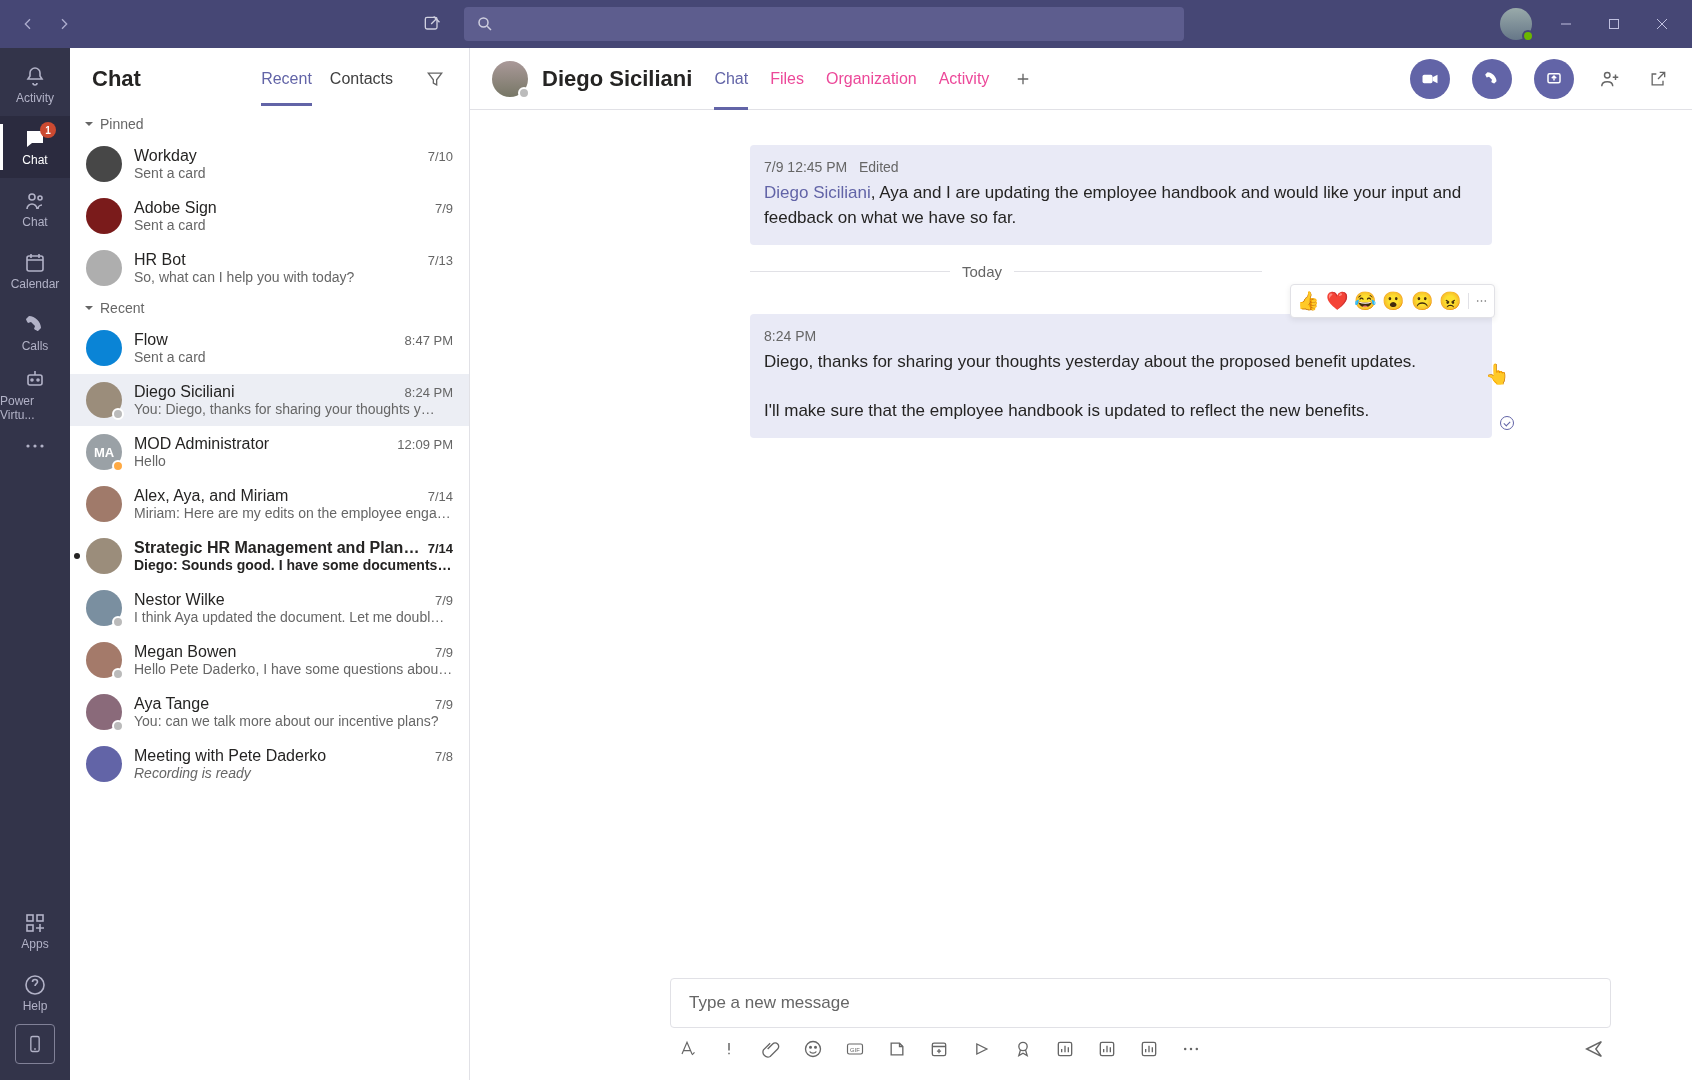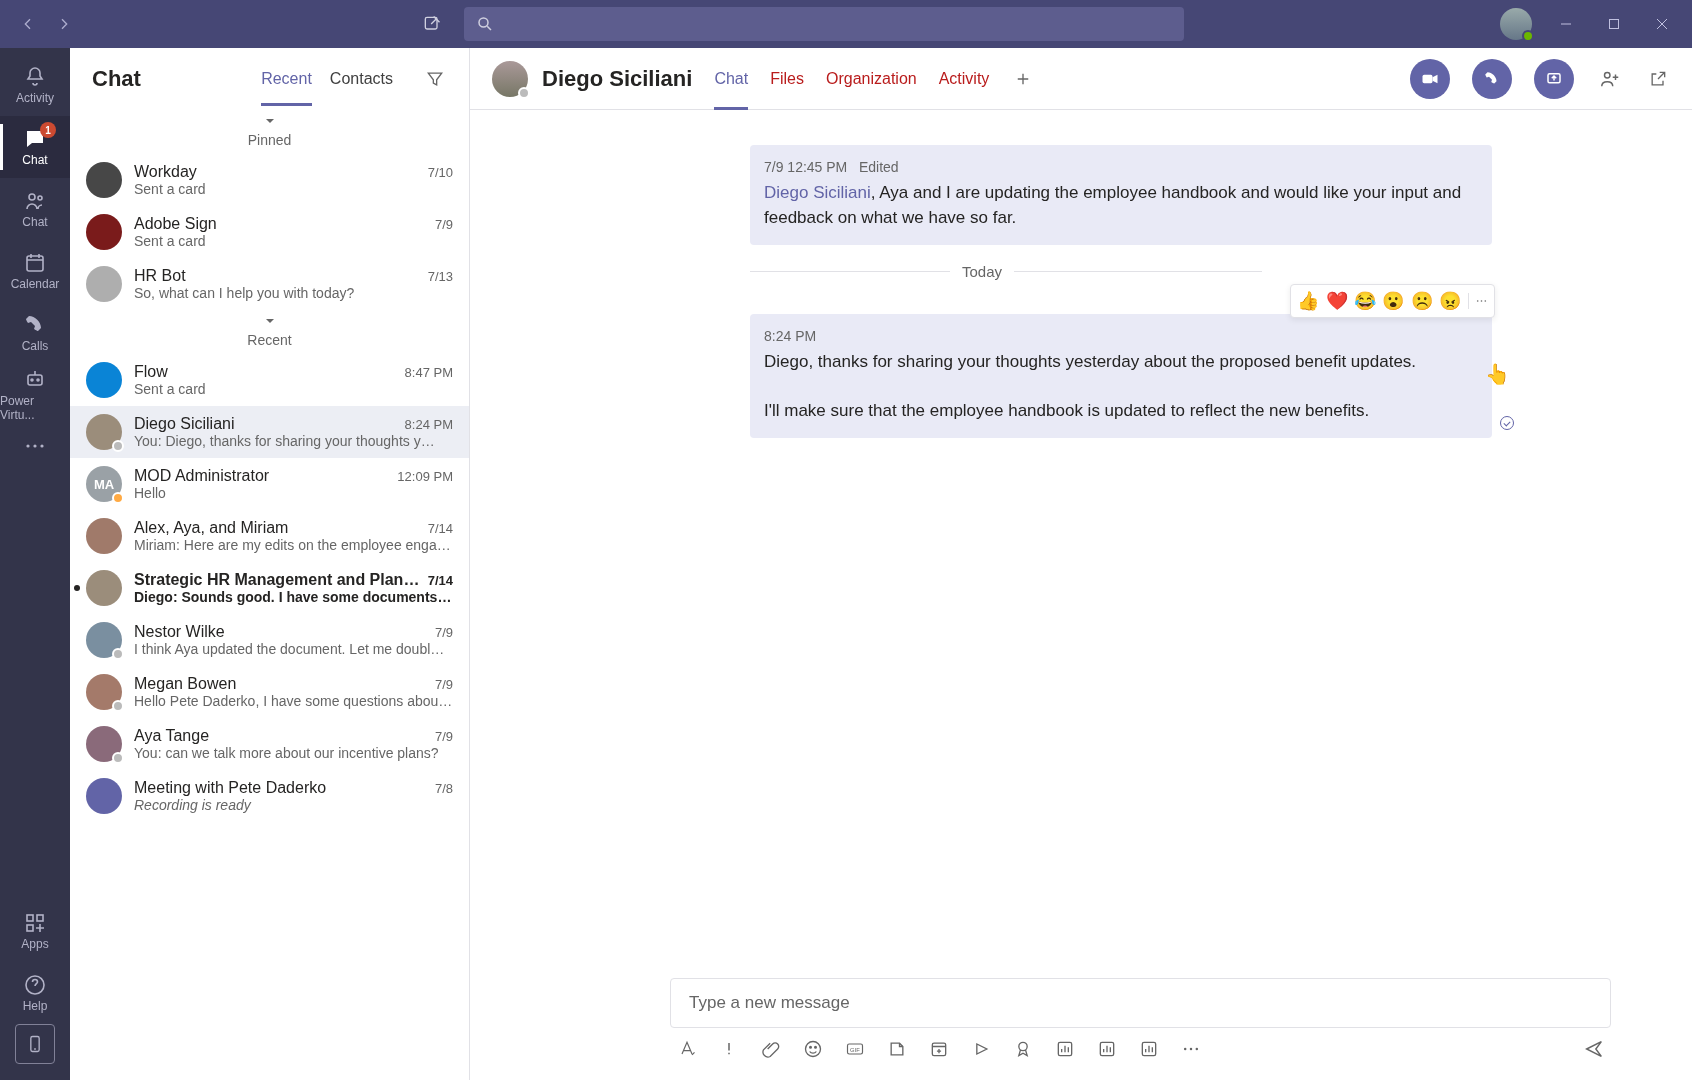--- a/index.html
+++ b/index.html
@@ -25,21 +25,21 @@
 .rail-spacer{flex:1;}
 .rail-app-tile{width:40px;height:40px;border:1px solid #818197;border-radius:4px;display:flex;align-items:center;justify-content:center;margin-bottom:16px;cursor:pointer;color:#b2b2c7;}
 .chatlist{width:400px;border-right:1px solid #e1e1e6;display:flex;flex-direction:column;background:#fff;}
 .chatlist-header{height:62px;display:flex;align-items:center;padding:0 22px;}
 .chatlist-title{font-size:22px;font-weight:700;color:#252423;flex:1;}
 .cl-tabs{display:flex;gap:18px;align-items:center;}
 .cl-tab{font-size:16px;color:#404040;cursor:pointer;padding:6px 0;position:relative;}
 .cl-tab.active{color:#6264a7;font-weight:400;}
 .cl-tab.active::after{content:"";position:absolute;left:0;right:0;bottom:-12px;height:3px;background:#6264a7;}
 .cl-filter{width:24px;height:24px;display:flex;align-items:center;justify-content:center;cursor:pointer;color:#666;margin-left:12px;}
-.section-hdr{display:flex;align-items:center;gap:6px;padding:6px 14px;color:#666;font-size:14px;cursor:pointer;flex-direction:column;}
+.section-hdr{display:flex;align-items:center;gap:6px;padding:6px 14px;color:#666;font-size:14px;cursor:pointer;}
 .section-hdr svg{width:10px;height:10px;}
 .chat-item{display:flex;align-items:center;padding:8px 16px;gap:12px;cursor:pointer;}
 .chat-item.active{background:#eceef4;}
 .ci-avatar{width:36px;height:36px;border-radius:50%;background:#888;flex:none;position:relative;display:flex;align-items:center;justify-content:center;color:#fff;font-size:13px;font-weight:600;}
 .ci-avatar .presence{position:absolute;right:-2px;bottom:-2px;width:12px;height:12px;border-radius:50%;border:2px solid #fff;background:#6bb700;}
 .ci-avatar .presence.away{background:#ffaa44;}
 .ci-avatar .presence.offline{background:#bbb;}
 .ci-body{flex:1;min-width:0;}
 .ci-row1{display:flex;align-items:baseline;gap:8px;}
 .ci-name{font-size:16px;color:#252423;white-space:nowrap;overflow:hidden;text-overflow:ellipsis;flex:1;}
@@ -48,21 +48,21 @@
 .chat-item.unread .ci-name,.chat-item.unread .ci-preview,.chat-item.unread .ci-time{font-weight:700;color:#252423;}
 .chat-item.unread::before{content:"";width:6px;height:6px;border-radius:50%;background:#252423;position:absolute;left:4px;}
 .chat-item{position:relative;}
 .ci-preview.italic{font-style:italic;}
 .main{flex:1;display:flex;flex-direction:column;background:#fff;}
 .conv-header{height:62px;border-bottom:1px solid #e1e1e6;display:flex;align-items:center;padding:0 22px;gap:14px;}
 .conv-avatar{width:36px;height:36px;border-radius:50%;background:linear-gradient(#a99,#776);position:relative;}
 .conv-avatar .presence{position:absolute;right:-2px;bottom:-2px;width:12px;height:12px;border-radius:50%;border:2px solid #fff;background:#bbb;}
 .conv-name{font-size:22px;font-weight:700;color:#252423;}
 .conv-tabs{display:flex;gap:22px;margin-left:8px;align-items:center;}
-.conv-tab{font-size:16px;color:#b91c1c;cursor:pointer;padding:8px 0;position:relative;}
+.conv-tab{font-size:16px;color:#ec4899;cursor:pointer;padding:8px 0;position:relative;}
 .conv-tab.active{color:#6264a7;}
 .conv-tab.active::after{content:"";position:absolute;left:0;right:0;bottom:-14px;height:3px;background:#6264a7;}
 .conv-addtab{width:24px;height:24px;display:flex;align-items:center;justify-content:center;cursor:pointer;color:#666;}
 .conv-header .grow{flex:1;}
 .circle-btn{width:40px;height:40px;border-radius:50%;background:#6264a7;color:#fff;display:flex;align-items:center;justify-content:center;cursor:pointer;}
 .hdr-icon{width:24px;height:24px;display:flex;align-items:center;justify-content:center;cursor:pointer;color:#666;margin-left:10px;}
 .messages{flex:1;padding:18px 200px 18px 280px;overflow:auto;position:relative;}
 .msg{max-width:760px;margin:17px 0 18px auto;background:#e9eaf6;border-radius:4px;padding:12px 14px 14px;color:#252423;font-size:17px;line-height:1.45;position:relative;}
 .msg .meta{font-size:14px;color:#666;margin-bottom:4px;}
 .msg .mention{color:#6264a7;}

